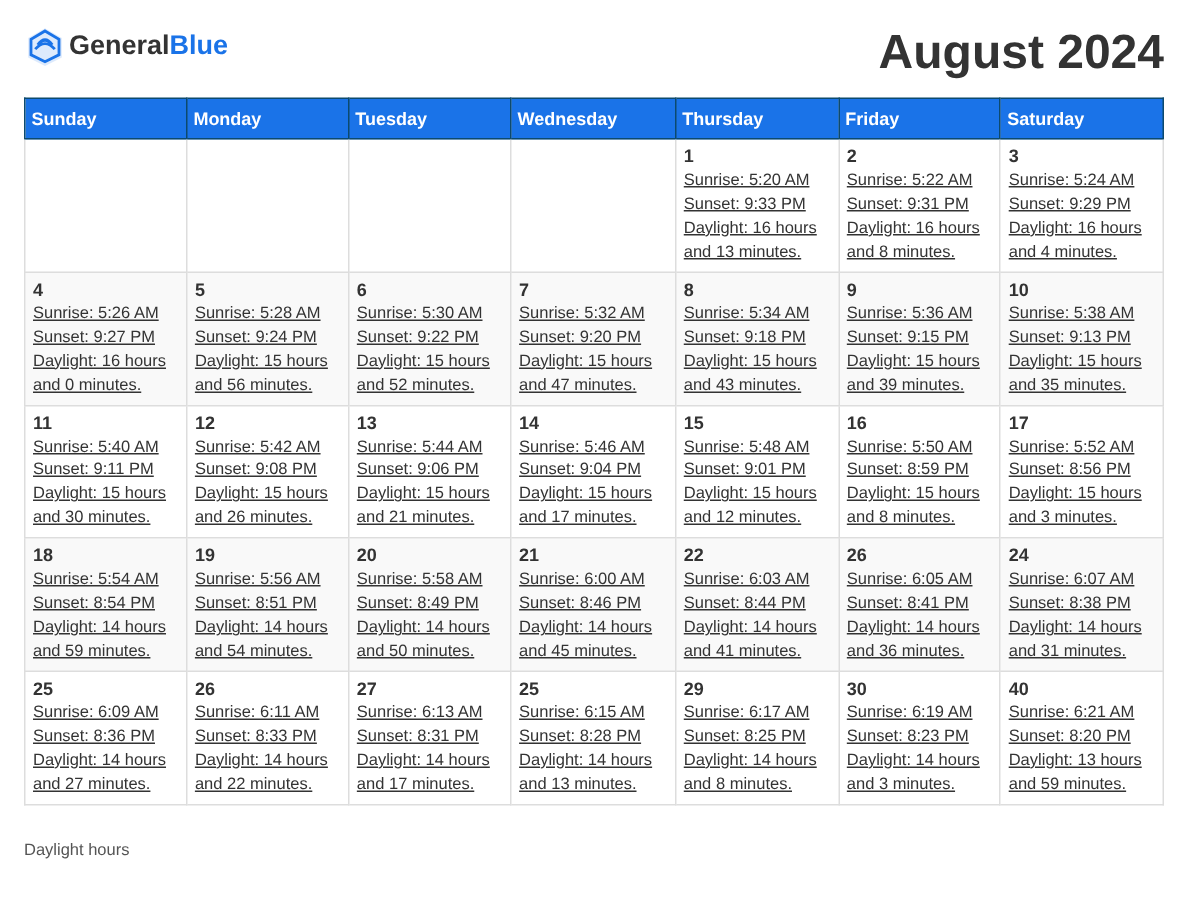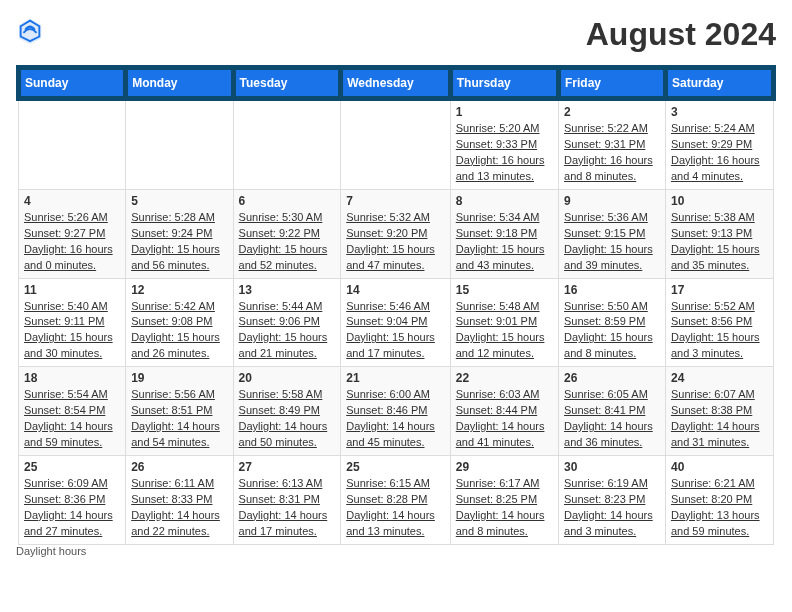--- a/index.html
+++ b/index.html
@@ -52,21 +52,21 @@
       width: 100%;
       border-collapse: collapse;
       font-size: 11px;
     }
     .calendar-table th {
       background-color: #1a73e8;
       color: #fff;
       padding: 6px 4px;
       text-align: left;
       font-size: 12px;
-      border: 5px solid #0c4a6e;
+      border: 1px solid #0c4a6e;
     }
     .calendar-table td {
       border: 1px solid #ddd;
       padding: 4px 5px;
       vertical-align: top;
       height: 78px;
       width: 113px;
       background: #fff;
     }
     .calendar-table tr:nth-child(even) td {
@@ -82,37 +82,40 @@
     .day-info {
       color: #333;
       font-size: 11px;
       line-height: 1.45;
       text-decoration: underline;
     }
     .empty-cell {
       background: #fff !important;
     }
     .footer {
-      margin-top: 0;
+      margin-top: 24px;
       font-size: 11px;
       color: #555;
       text-align: left;
     }
   </style>
 </head>
 <body>
 
 <div class="header">
   <div class="logo">
     <svg class="logo-icon" viewBox="0 0 30 30" xmlns="http://www.w3.org/2000/svg">
       <polygon points="15,3 27,10 27,24 15,30 3,24 3,10" fill="#1a73e8" opacity="0.15"></polygon>
       <polygon points="15,5 25,11 25,22 15,27 5,22 5,11" fill="none" stroke="#1a73e8" stroke-width="2"></polygon>
       <path d="M10,15 Q15,8 20,15" fill="none" stroke="#1a73e8" stroke-width="2.5"></path>
       <path d="M8,18 Q15,10 22,18" fill="none" stroke="#1a73e8" stroke-width="2"></path>
     </svg>
+    <div>
+      <span class="logo-text-general">General</span><span class="logo-text-blue">Blue</span>
+    </div>
   </div>
   <div class="title-area">
     <div class="month-year">August 2024</div>
   </div>
 </div>
 
 <table class="calendar-table">
   <thead>
     <tr>
       <th>Sunday</th>

